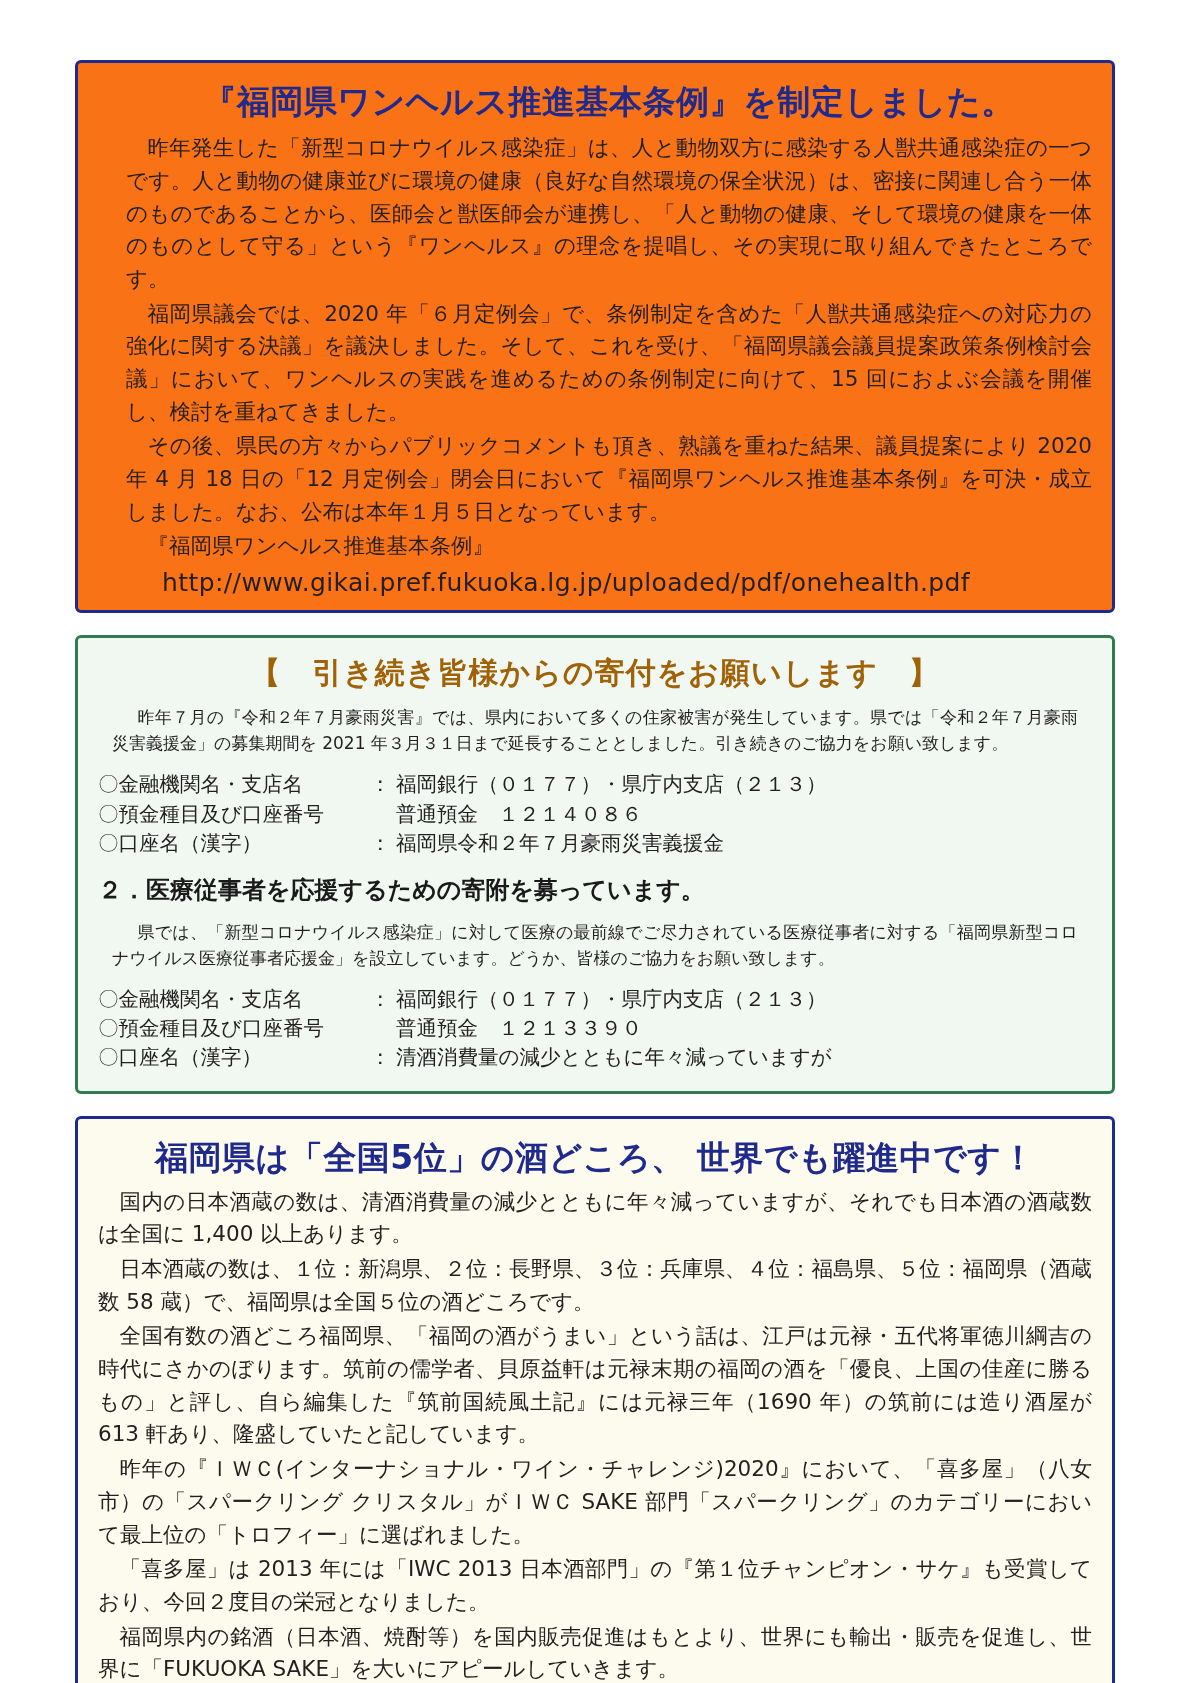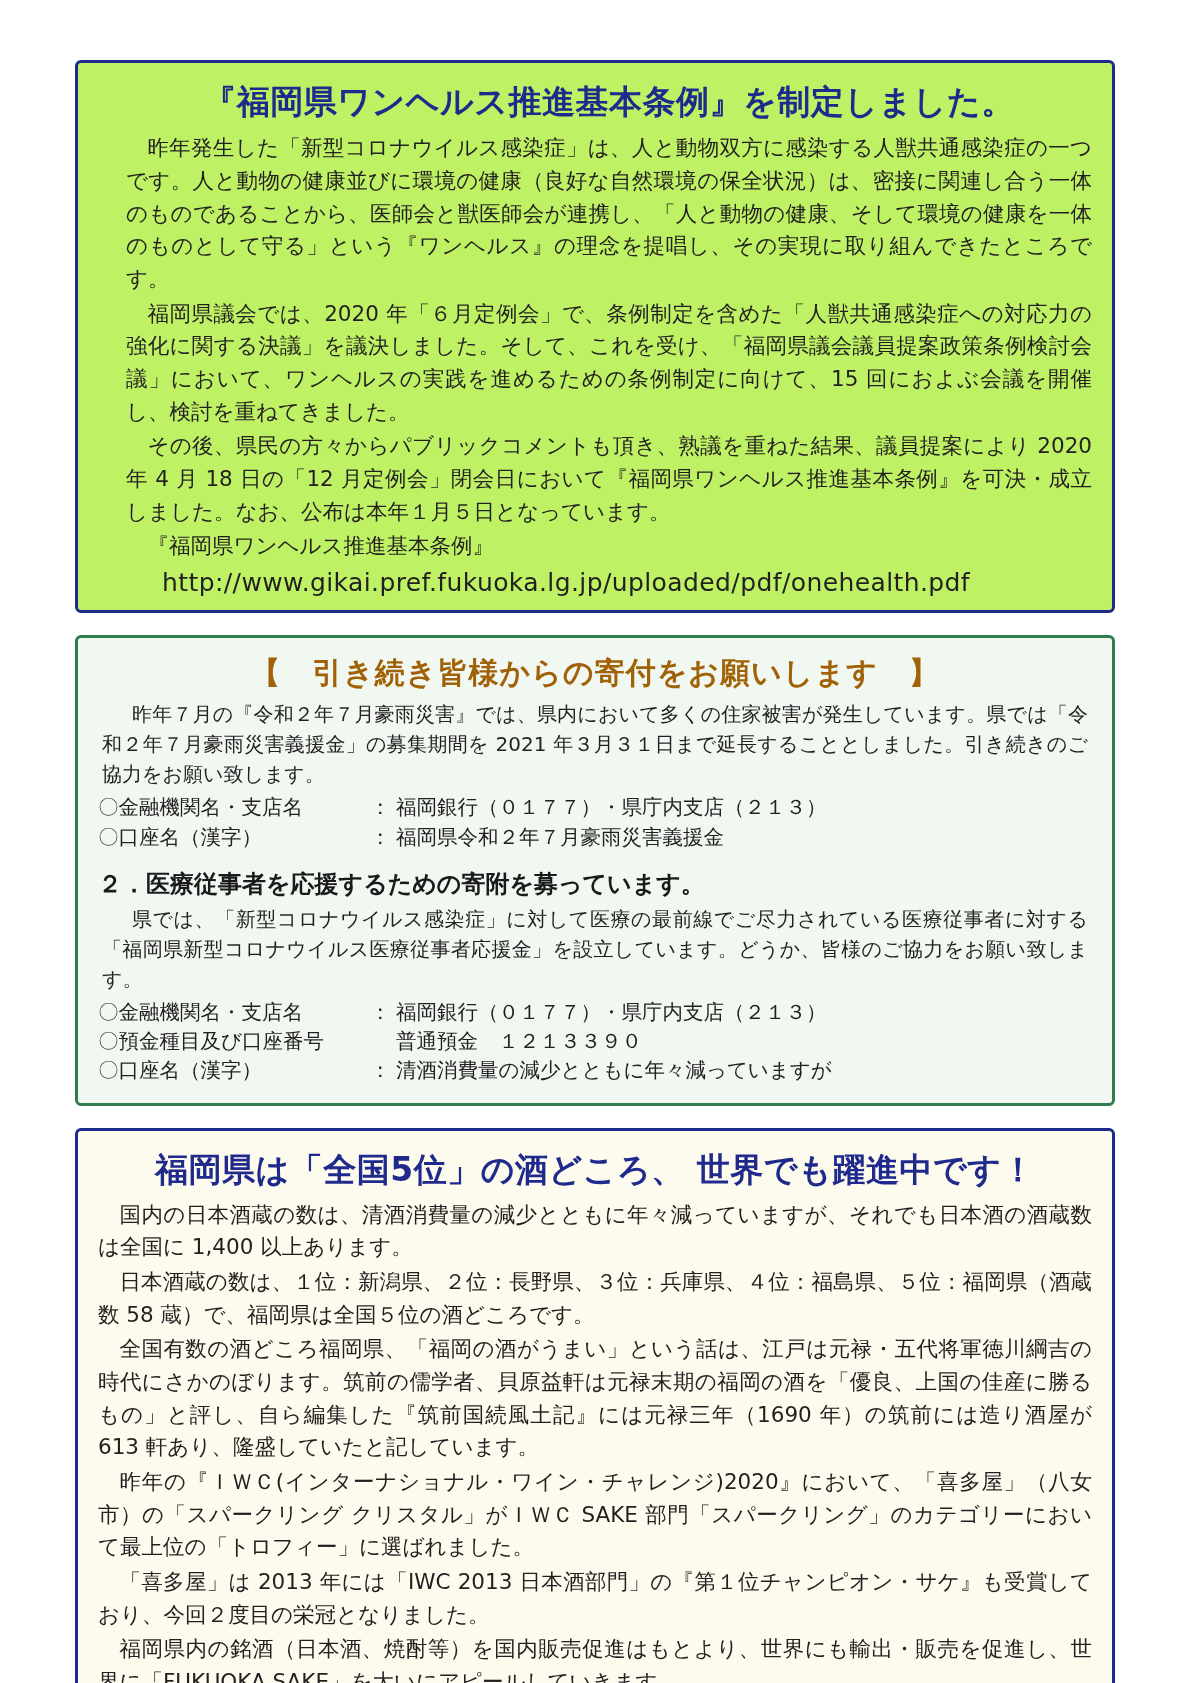--- a/index.html
+++ b/index.html
@@ -25,21 +25,21 @@
   
   .box {
     border: 3px solid #1f2a8c;
     border-radius: 6px;
     box-sizing: border-box;
     padding: 14px 20px 18px 20px;
     margin-bottom: 22px;
   }
   .box-onehealth {
     border-color: #1f2a8c;
-    background: #bef264;
+    background: #f97316;
     padding-bottom: 10px;
     padding-left: 48px;
   }
   .box-donation {
     border-color: #2f7d4f;
     background: #f1f8f2;
   }
   .box-sake {
     border-color: #1f2a8c;
     background: #fdfbee;
@@ -71,23 +71,23 @@
   
   p.body-text {
     font-size: 21.5px;
     line-height: 1.52;
     margin: 0 0 2px 0;
     text-indent: 1em;
     text-align: justify;
     color: #231f20;
   }
   p.small-text {
-    font-size: 20px;
+    font-size: 17px;
     line-height: 1.5;
-    margin: 4px;
+    margin: 14px;
     text-indent: 1.5em;
     text-align: justify;
   }
   .url-line {
     font-size: 21px;
     margin: 0;
     text-indent: 0;
   }
   .url-link {
     display: block;
@@ -145,20 +145,23 @@
 
   <section class="box box-donation">
     <h1 class="box-title box-title-green">【　引き続き皆様からの寄付をお願いします　】</h1>
 
     <p class="small-text">昨年７月の『令和２年７月豪雨災害』では、県内において多くの住家被害が発生しています。県では「令和２年７月豪雨災害義援金」の募集期間を 2021 年３月３１日まで延長することとしました。引き続きのご協力をお願い致します。</p>
     <ul class="bank-list">
       <li>
         <span class="lbl">〇金融機関名・支店名</span><span class="colon">：</span><span>福岡銀行（０１７７）・県庁内支店（２１３）</span>
       </li>
       <li>
+        <span class="lbl">〇預金種目及び口座番号</span><span class="colon"></span><span>普通預金　１２１４０８６</span>
+      </li>
+      <li>
         <span class="lbl">〇口座名（漢字）</span><span class="colon">：</span><span>福岡県令和２年７月豪雨災害義援金</span>
       </li>
     </ul>
 
     <div class="gap-sm"></div>
 
     <h2 class="sec-head">２．医療従事者を応援するための寄附を募っています。</h2>
     <p class="small-text">県では、「新型コロナウイルス感染症」に対して医療の最前線でご尽力されている医療従事者に対する「福岡県新型コロナウイルス医療従事者応援金」を設立しています。どうか、皆様のご協力をお願い致します。</p>
     <ul class="bank-list">
       <li>

